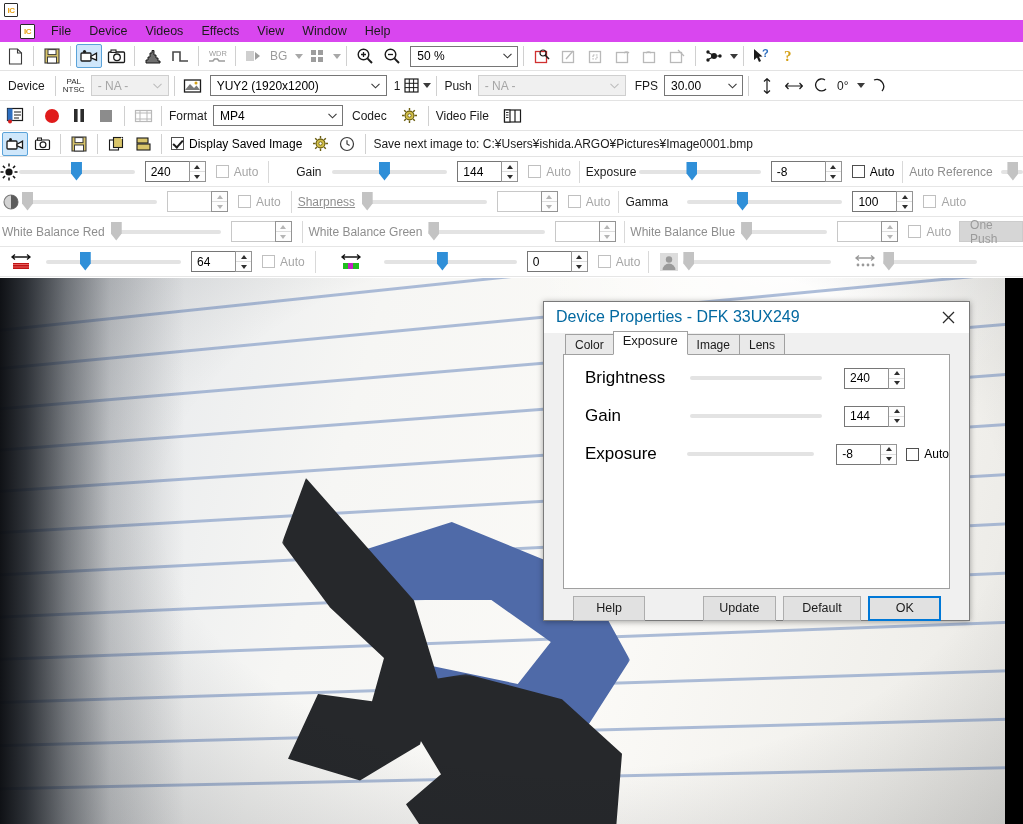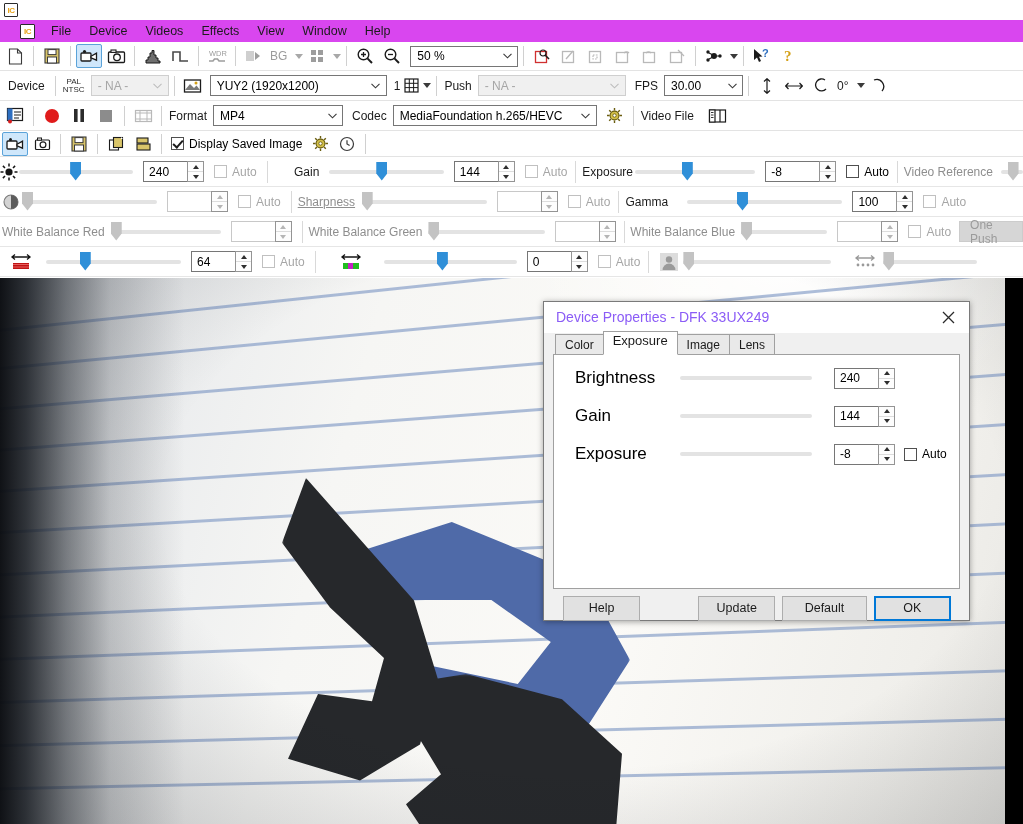--- a/index.html
+++ b/index.html
@@ -159,27 +159,27 @@
   .logo-blue { position: absolute; background: #4f6aa8; }
 
   
   #dialog {
     position: absolute; left: 543px; top: 301px; width: 427px; height: 320px;
     background: #f0f0f0; border: 1px solid #7a7a7a;
     box-shadow: 0 1px 6px rgba(0,0,0,.35);
   }
   .dlg-title {
     height: 31px; background: #fff; display: flex; align-items: center;
-    padding: 0 0 0 12px; font-size: 14px; color: #8b5cf6; border-bottom: 1px solid #fff;
+    padding: 0 0 0 12px; font-size: 16px; color: #0369a1; border-bottom: 1px solid #fff;
   }
   .dlg-close {
     margin-left: auto; width: 42px; height: 30px; display: flex;
     align-items: center; justify-content: center; color: #2b2b2b;
   }
-  .dlg-body { padding: 0 9px; }
+  .dlg-body { padding: 0 19px; }
   .tabs { display: flex; align-items: flex-end; height: 22px; padding-left: 2px; }
   .tab {
     padding: 3px 9px 3px 9px; font-size: 12px; border: 1px solid #a0a0a0;
     background: #e9e9e9; margin-right: -1px; color: #1b1b1b; height: 21px;
   }
   .tab.sel { background: #fff; border-bottom-color: #fff; font-size: 13px; padding-top: 1px; height: 24px; position: relative; z-index: 2; }
   .tabpanel {
     border: 1px solid #a0a0a0; background: #fff; height: 235px; position: relative; margin-top: -1px;
   }
   .dlg-row { display: flex; align-items: center; height: 30px; margin-left: 21px; margin-top: 8px; }
@@ -486,28 +486,20 @@
     <div class="tb-label">Format</div>
     <div class="combo" style="width:130px;">
       <span class="cval">MP4</span>
       <span class="chev">
           <svg width="9" height="6" viewBox="0 0 9 6">
             <path d="M0.5 0.8 L4.5 4.8 L8.5 0.8" fill="none" stroke="#3a3a3a" stroke-width="1.1"></path>
           </svg>
         </span>
     </div>
     <div class="tb-label" style="padding-left:8px;">Codec</div>
-    <div class="combo" style="width:204px;">
-      <span class="cval">MediaFoundation h.265/HEVC</span>
-      <span class="chev">
-          <svg width="9" height="6" viewBox="0 0 9 6">
-            <path d="M0.5 0.8 L4.5 4.8 L8.5 0.8" fill="none" stroke="#3a3a3a" stroke-width="1.1"></path>
-          </svg>
-        </span>
-    </div>
     <div class="tb-btn" style="margin-left:4px;">
       <svg width="17" height="17" viewBox="0 0 17 17">
           <circle cx="8.5" cy="8.5" r="4.4" fill="#d4c14a" stroke="#6b5e10" stroke-width="1.1"></circle>
           <circle cx="8.5" cy="8.5" r="1.7" fill="#fff" stroke="#6b5e10" stroke-width=".9"></circle>
           <path d="M8.5 1v2.6M8.5 13.4V16M1 8.5h2.6M13.4 8.5H16M3.2 3.2l1.8 1.8M12 12l1.8 1.8M13.8 3.2L12 5M5 12l-1.8 1.8" stroke="#6b5e10" stroke-width="1.4"></path>
         </svg>
     </div>
     <div class="tb-sep"></div>
     <div class="tb-label">Video File</div>
     <div class="tb-btn" style="margin-left:5px;">
@@ -569,20 +561,21 @@
           <path d="M8.5 1v2.6M8.5 13.4V16M1 8.5h2.6M13.4 8.5H16M3.2 3.2l1.8 1.8M12 12l1.8 1.8M13.8 3.2L12 5M5 12l-1.8 1.8" stroke="#6b5e10" stroke-width="1.4"></path>
         </svg>
     </div>
     <div class="tb-btn">
       <svg width="16" height="16" viewBox="0 0 16 16">
           <circle cx="8" cy="8" r="6.5" fill="#fff" stroke="#3a3a3a" stroke-width="1.2"></circle>
           <path d="M8 4.2 L8 8 L10.6 9.6" fill="none" stroke="#3a3a3a" stroke-width="1.2"></path>
         </svg>
     </div>
     <div class="tb-sep"></div>
+    <div class="tb-label">Save next image to: C:¥Users¥ishida.ARGO¥Pictures¥Image0001.bmp</div>
   </div>
 
   <div class="proprow">
     <div class="picon">
       <svg width="18" height="18" viewBox="0 0 18 18">
           <circle cx="9" cy="9" r="3.6" fill="#151515"></circle>
           <path d="M9 0.5v3M9 14.5v3M0.5 9h3M14.5 9h3M2.9 2.9l2.1 2.1M13 13l2.1 2.1M15.1 2.9L13 5M5 13l-2.1 2.1" stroke="#151515" stroke-width="1.5"></path>
         </svg>
     </div>
     <div class="slider" style="width:135px;">
@@ -640,21 +633,21 @@
           <div>
             <i class="arr-dn"></i>
           </div>
         </div>
     </div>
     <div class="cbx" style="margin-left:10px;">
       <span class="box"></span>
       <span>Auto</span>
     </div>
     <div class="vsep" style="margin-left:8px;"></div>
-    <div class="lbl dim">Video Reference</div>
+    <div class="lbl dim">Auto Reference</div>
     <div class="slider dim" style="width:26px;margin-left:8px;">
       <div class="track"></div>
       <div class="thumb" style="left:30%;"></div>
     </div>
   </div>
 
   <div class="proprow">
     <div class="picon">
       <svg width="18" height="18" viewBox="0 0 18 18">
           <circle cx="9" cy="9" r="7" fill="#d3d3d3" stroke="#7a7a7a" stroke-width="1.1"></circle>

